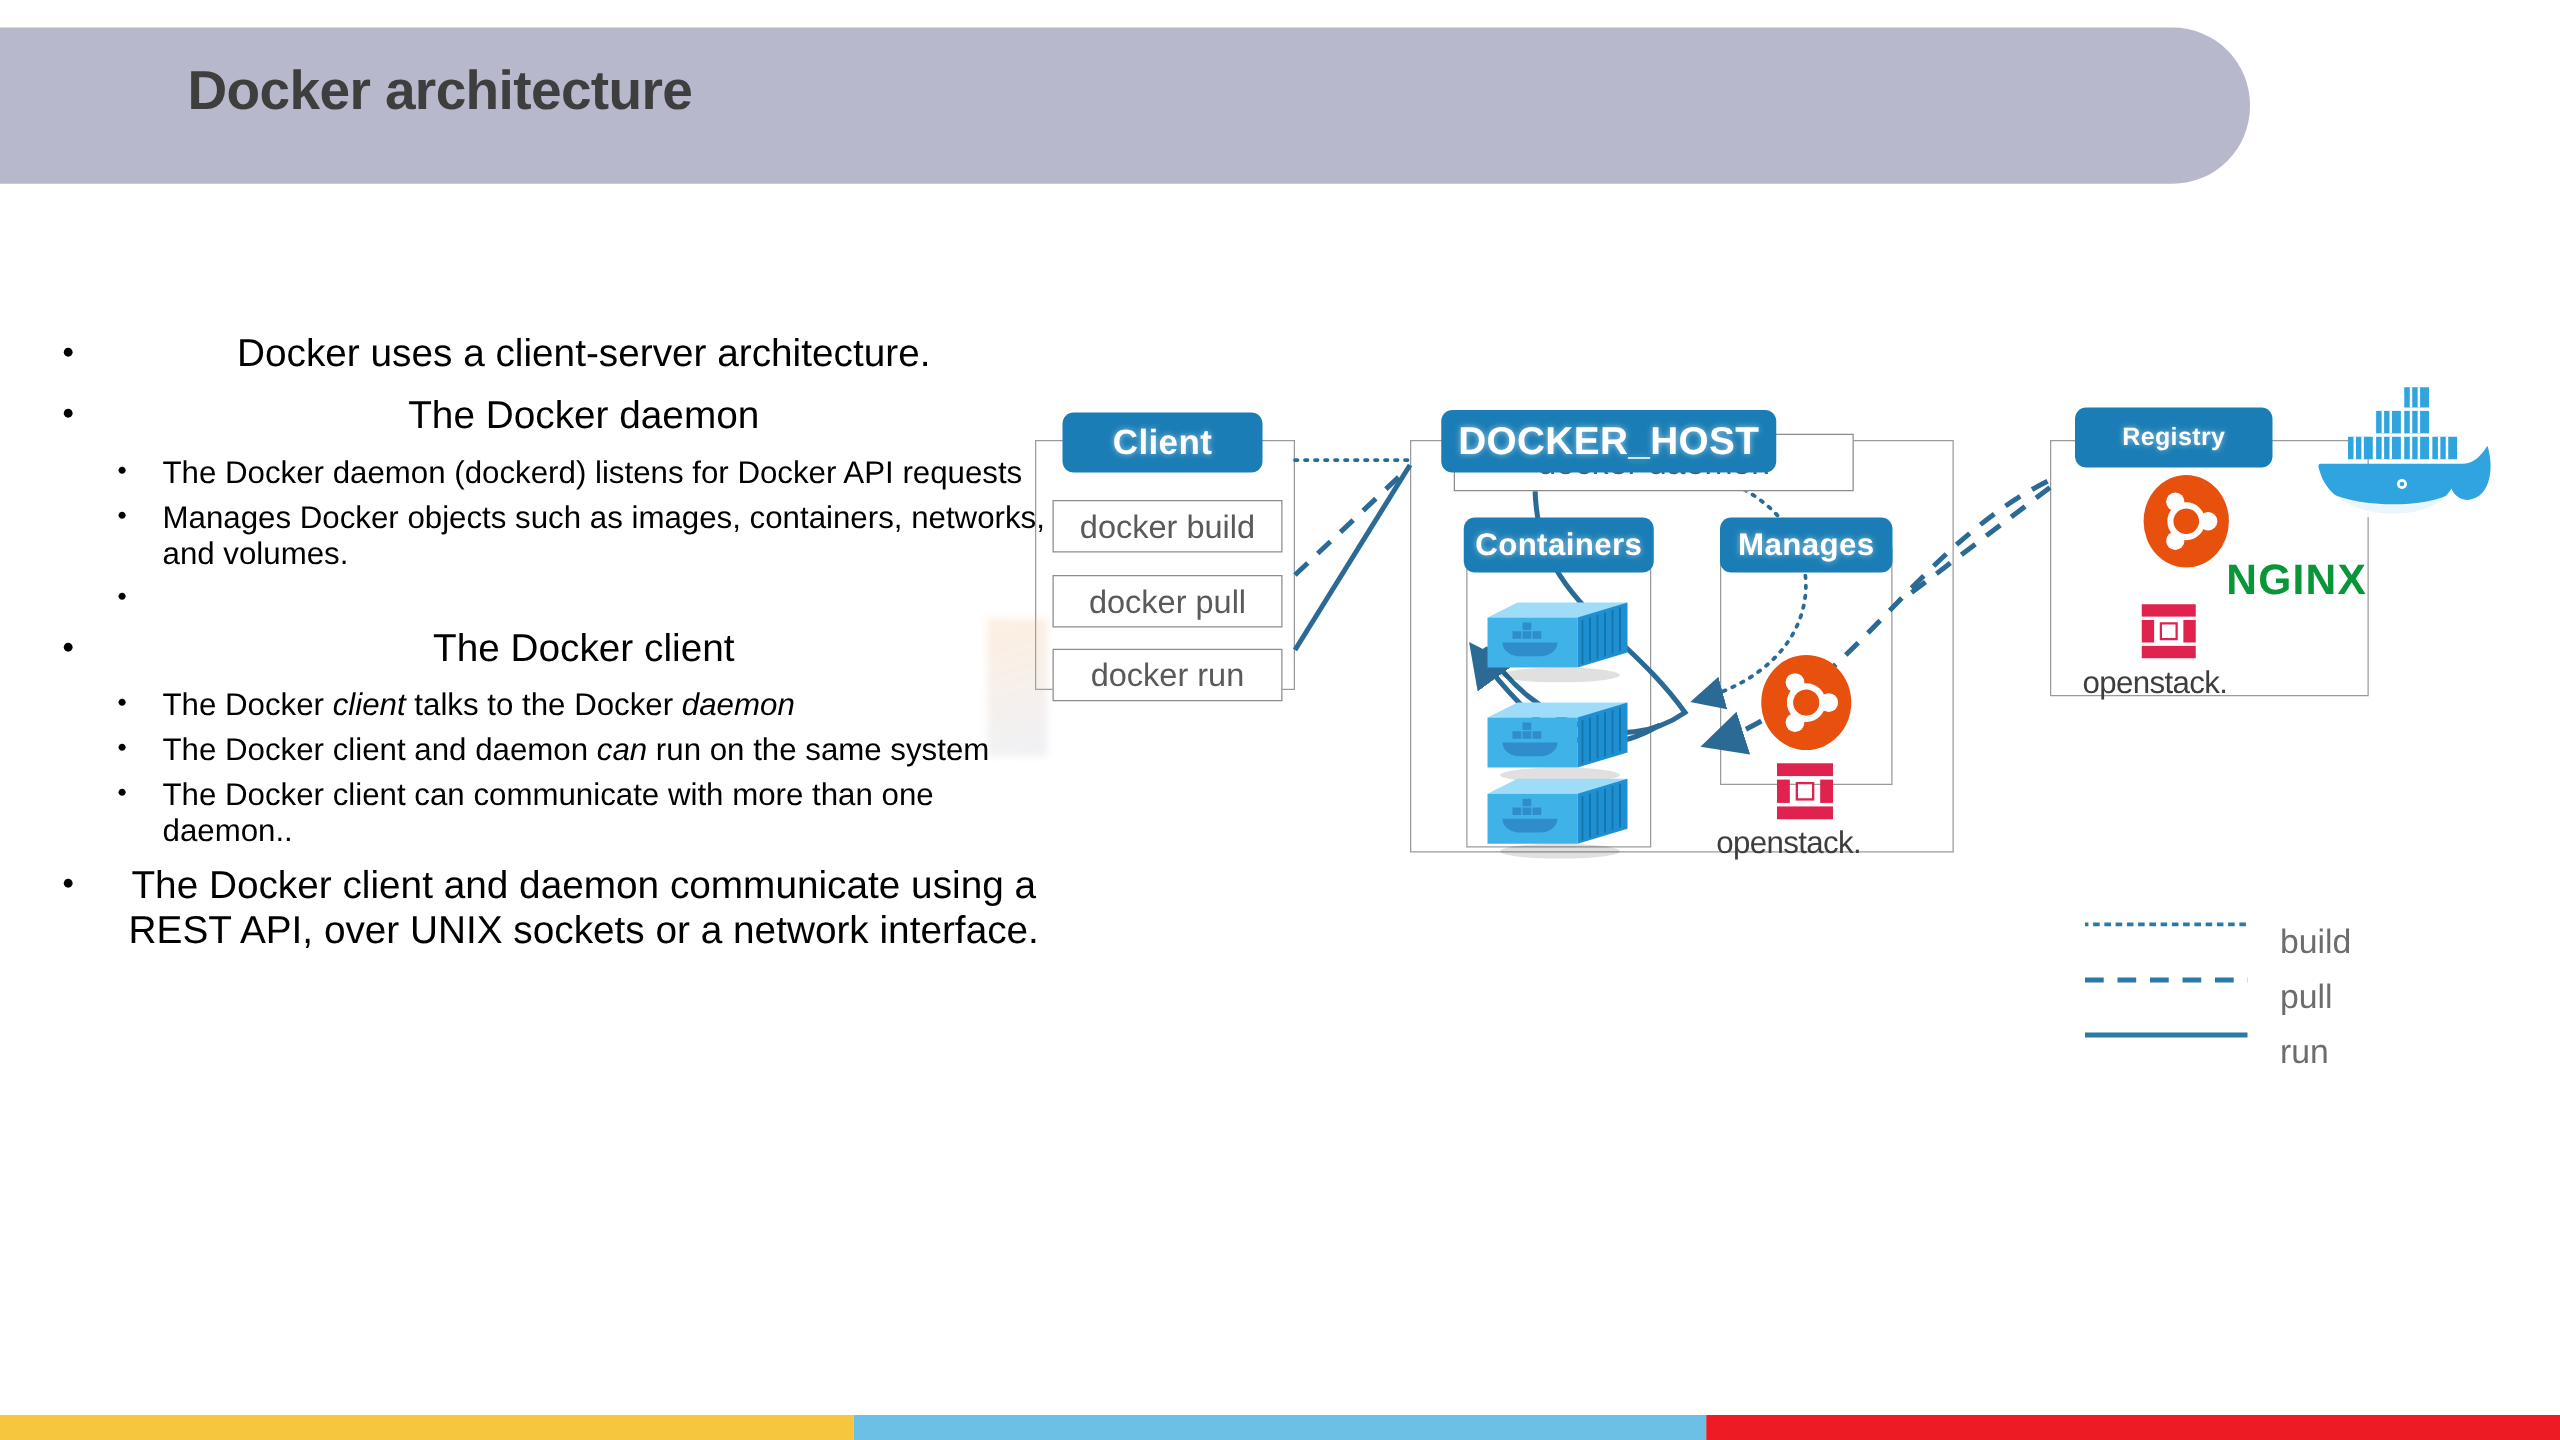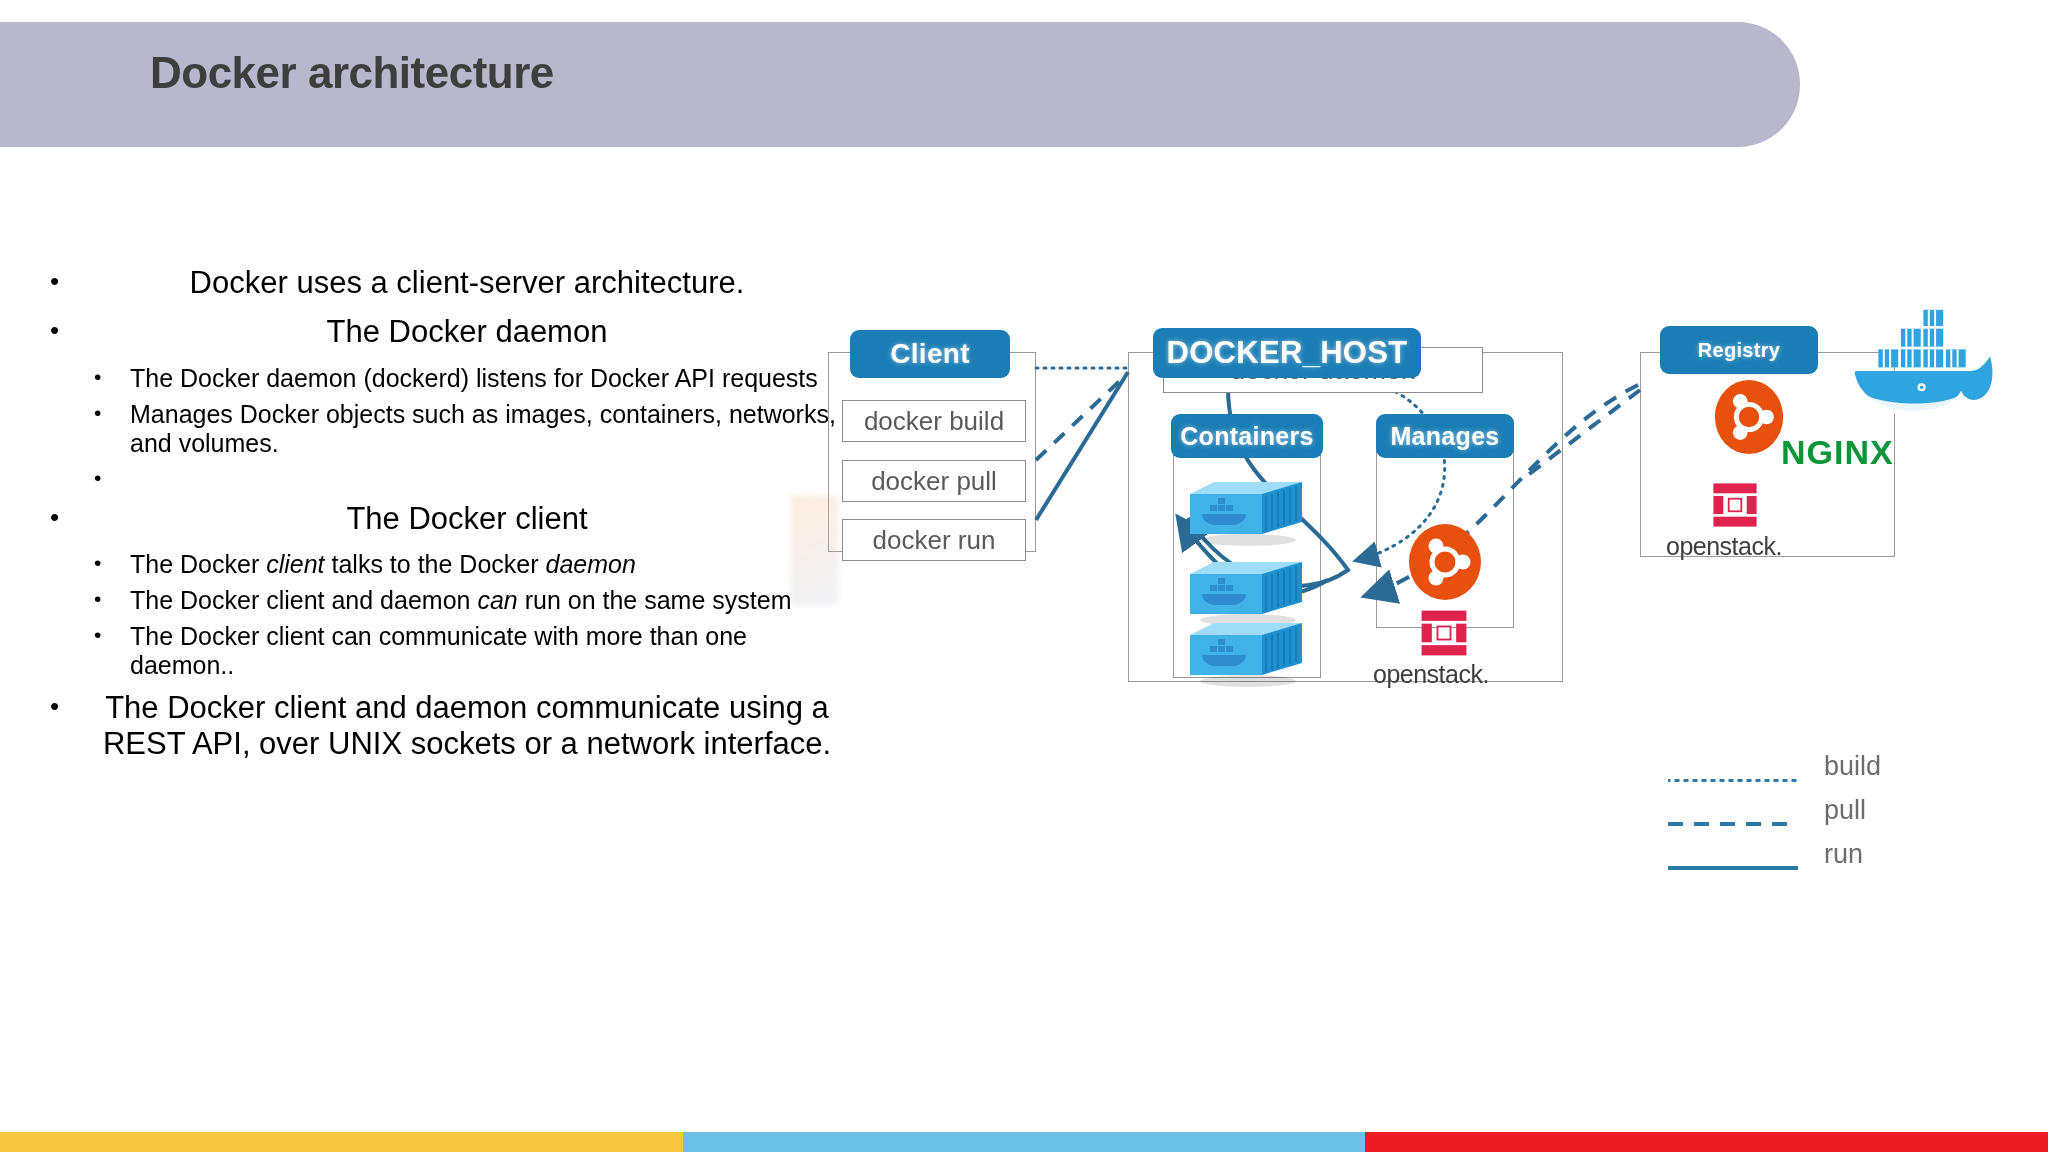--- a/index.html
+++ b/index.html
@@ -133,29 +133,30 @@
     white-space:nowrap;
   }
   .nginx-label{
     position:absolute;
     font-size:34px;
     font-weight:bold;
     color:#099639;
     letter-spacing:1px;
     z-index:5;
     white-space:nowrap;
+    margin-top:12px;
   }
   .whale{position:absolute;z-index:7;}
 
   svg.wires{position:absolute;left:0;top:0;width:1180px;height:620px;z-index:4;overflow:visible;}
 
   
   .legend{position:absolute;left:800px;top:395px;z-index:8;}
   .legend-row{
-    display:flex;align-items:flex-end;
+    display:flex;align-items:flex-start;
     height:44px;
   }
   .legend-line{width:130px;height:4px;margin-right:26px;}
   .leg-dotted{
     background-image:linear-gradient(to right,#2a7aa5 55%,rgba(255,255,255,0) 0%);
     background-position:bottom;background-size:9px 3px;background-repeat:repeat-x;
     height:3px;
   }
   .leg-dashed{
     background-image:linear-gradient(to right,#2a7aa5 58%,rgba(255,255,255,0) 0%);

